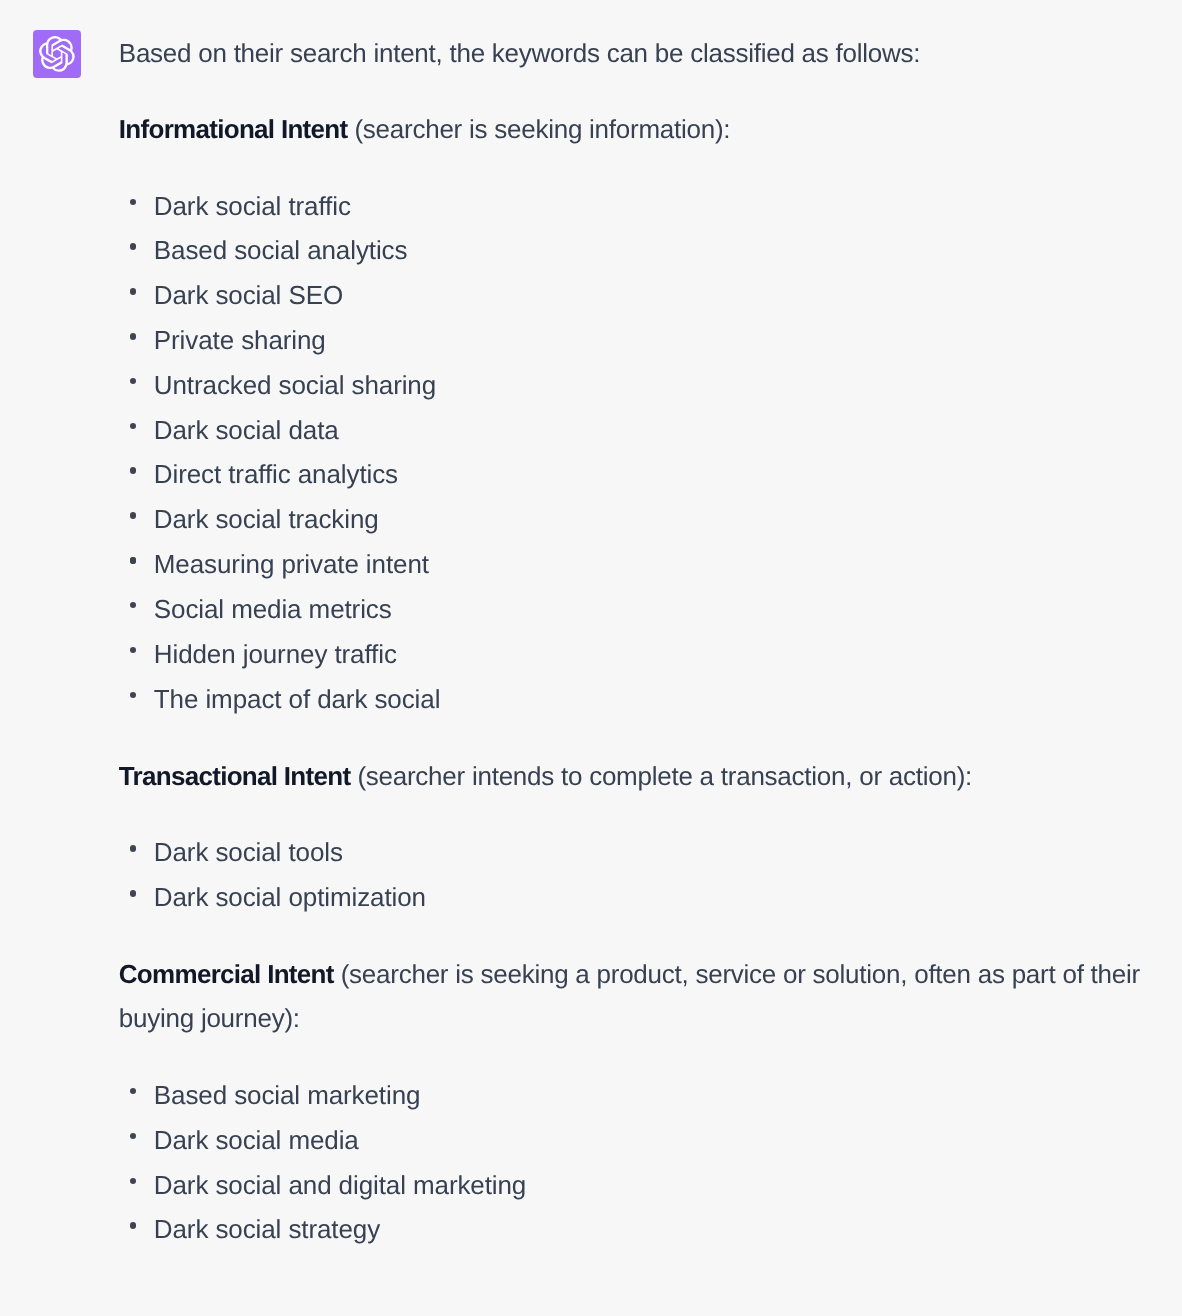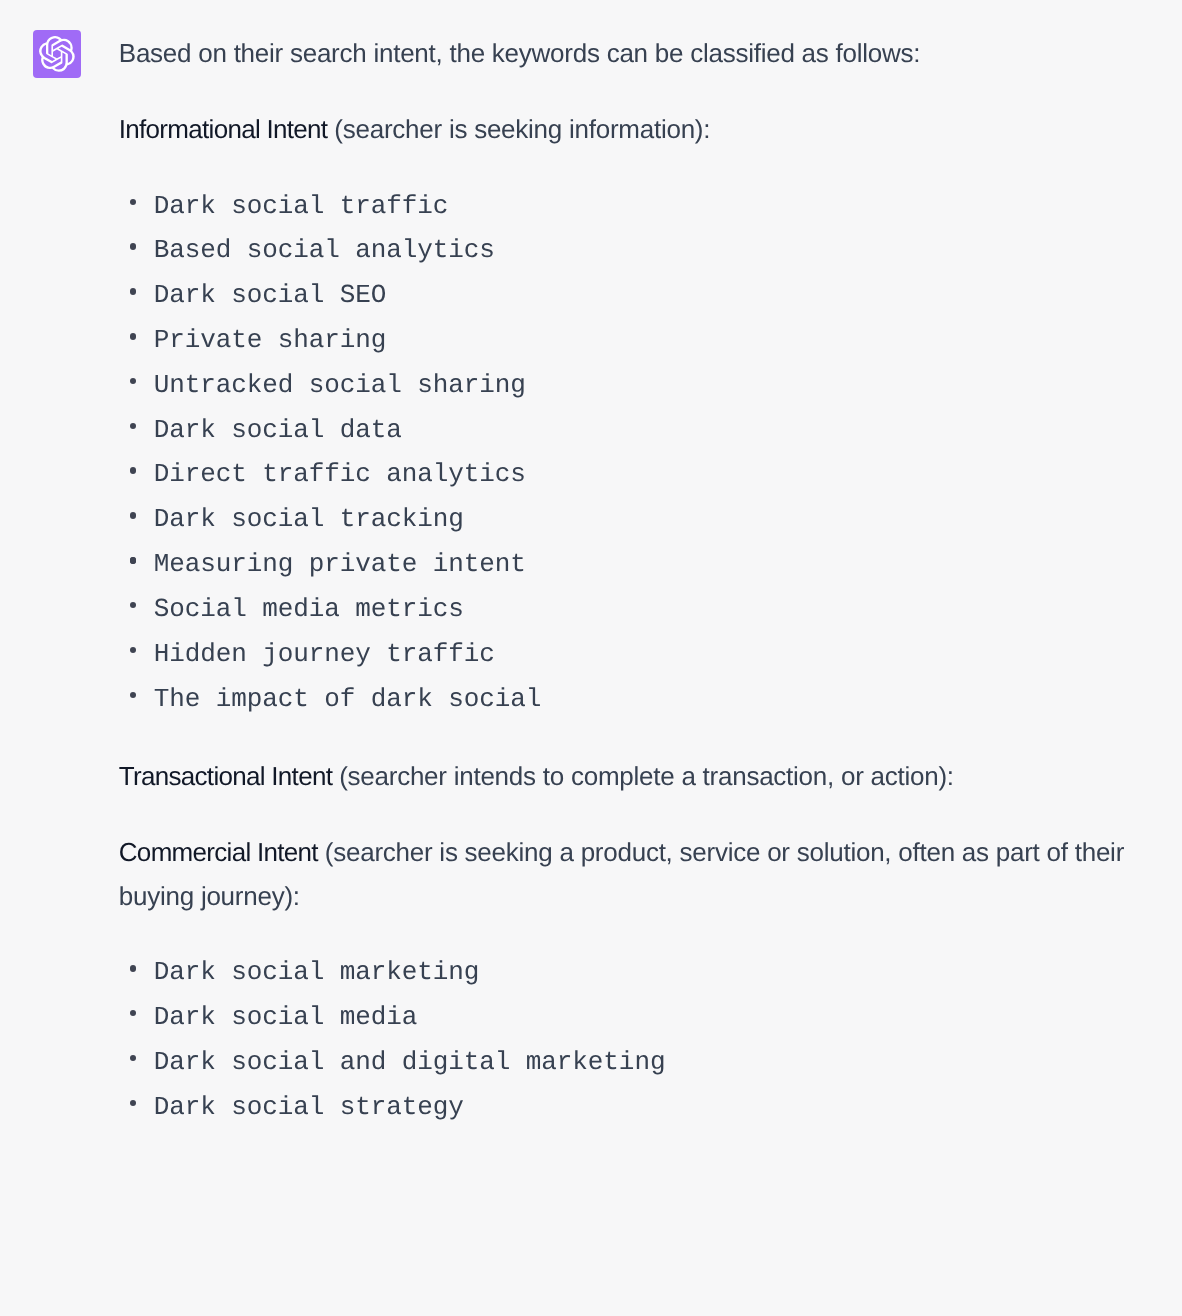--- a/index.html
+++ b/index.html
@@ -31,27 +31,26 @@
   .avatar svg { width:35.8px; height:35.8px; display:block; position:relative; top:0.4px; left:0.2px; }
   .content {
     margin-left:37.8px; width:1022px;
     padding-top:1.25px;
     color:var(--text);
     font-size:26px;
     line-height:44px;
     letter-spacing:-0.25px;
   }
   .content p { margin:0 0 31.8px 0; }
-  .content b { font-weight:400; color:var(--heading); letter-spacing:-0.7px; }
+  .content b { font-weight:700; color:var(--heading); letter-spacing:-0.7px; }
   .content ul { margin:0 0 32.43px 0; padding:0.77px 0 0 0; list-style:none; }
   .content li {
     position:relative;
     padding-left:35px;
     line-height:44.81px;
-    font-family:Liberation Mono, monospace;
   }
   .content li .label { letter-spacing:-0.1px; }
   .content li .bullet {
     position:absolute;
     left:11.2px; top:15.0px;
     width:6.5px; height:6.5px;
     border-radius:50%;
     background:var(--bullet);
   }
 </style>
@@ -79,22 +78,26 @@
           <li><span class="bullet"></span><span class="label">Dark social data</span></li>
           <li><span class="bullet"></span><span class="label">Direct traffic analytics</span></li>
           <li><span class="bullet"></span><span class="label">Dark social tracking</span></li>
           <li><span class="bullet"></span></li>
           <li><span class="bullet"></span><span class="label">Measuring private intent</span></li>
           <li><span class="bullet"></span><span class="label">Social media metrics</span></li>
           <li><span class="bullet"></span><span class="label">Hidden journey traffic</span></li>
           <li><span class="bullet"></span><span class="label">The impact of dark social</span></li>
         </ul>
         <p><b>Transactional Intent</b><span> (searcher intends to complete a transaction, or action):</span></p>
+        <ul>
+          <li><span class="bullet"></span><span class="label">Dark social tools</span></li>
+          <li><span class="bullet"></span><span class="label">Dark social optimization</span></li>
+        </ul>
         <p><b>Commercial Intent</b><span> (searcher is seeking a product, service or solution, often as part of their buying journey):</span></p>
         <ul>
-          <li><span class="bullet"></span><span class="label">Dark social marketing</span></li>
+          <li><span class="bullet"></span><span class="label">Based social marketing</span></li>
           <li><span class="bullet"></span><span class="label">Dark social media</span></li>
           <li><span class="bullet"></span><span class="label">Dark social and digital marketing</span></li>
           <li><span class="bullet"></span><span class="label">Dark social strategy</span></li>
         </ul>
       </div>
   </div>
 </div>
 
 </body></html>

